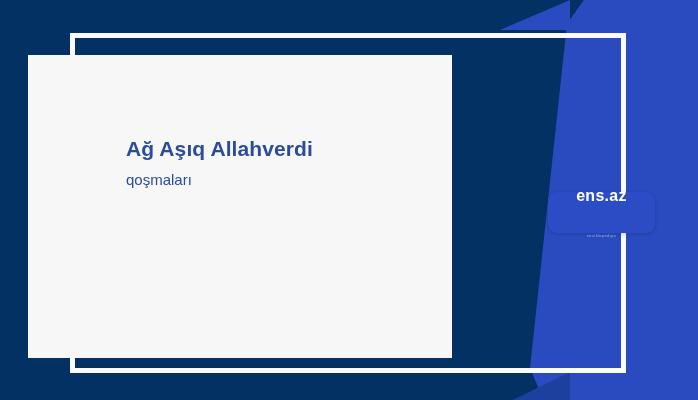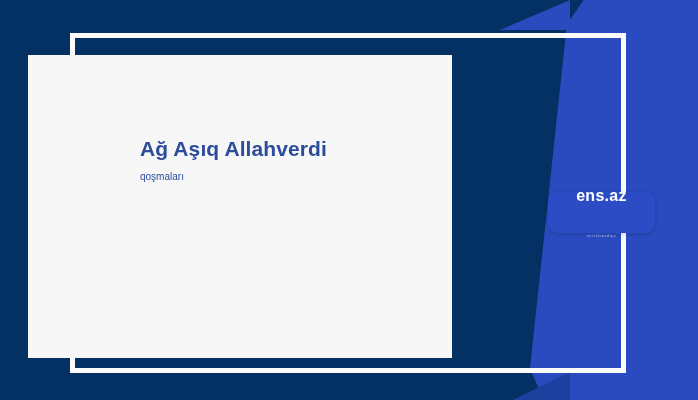--- a/index.html
+++ b/index.html
@@ -64,35 +64,35 @@
     position: absolute;
     left: 28px;
     top: 55px;
     width: 424px;
     height: 303px;
     background: #f7f7f7;
   }
 
   .panel-text {
     position: absolute;
-    left: 112px;
+    left: 98px;
     top: 82px;
     width: 310px;
   }
 
   .work-title {
     font-size: 21px;
     font-weight: bold;
     color: #2b4b9b;
     line-height: 1.18;
     letter-spacing: 0.1px;
     margin: 0;
   }
   .work-subtitle {
-    font-size: 10px;
+    font-size: 15px;
     font-weight: normal;
     color: #2b4b9b;
     line-height: 1.2;
     margin: 9px 0 0 0;
   }
   .poem-title {
     font-size: 21px;
     font-weight: bold;
     color: #2b4b9b;
     line-height: 1.2;

